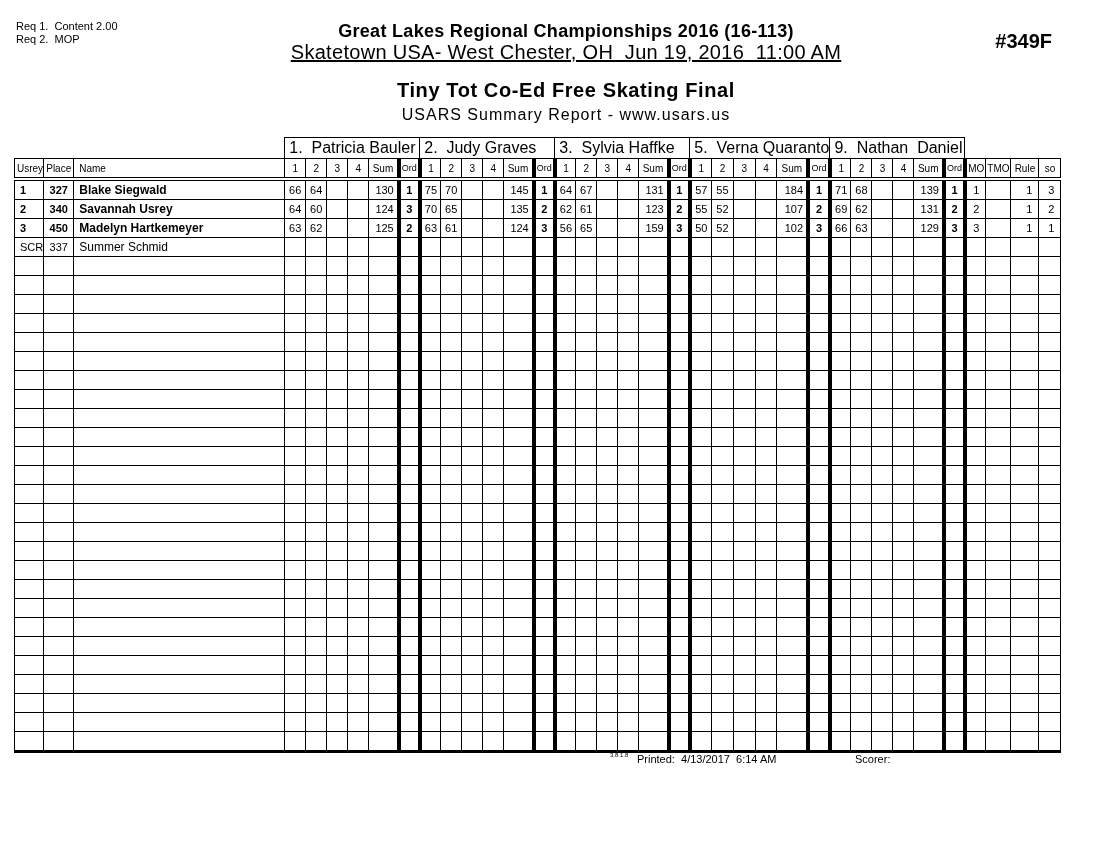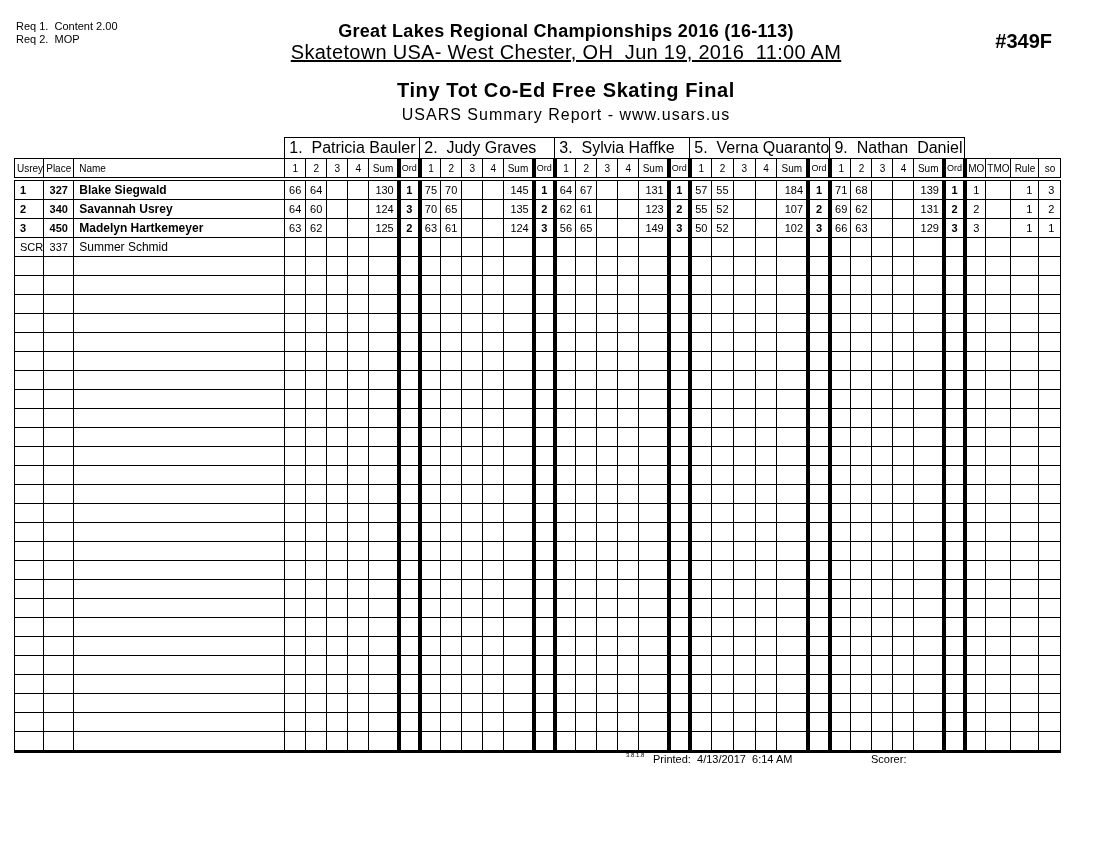--- a/index.html
+++ b/index.html
@@ -29,21 +29,21 @@
   td.place{text-align:left;padding-left:5px;}
   td.cont{text-align:center;}
   td.name{font-size:12px;text-align:left;padding-left:5px;}
   tr.bold td.place,tr.bold td.cont,tr.bold td.name{font-weight:bold;}
   td.score{text-align:center;}
   td.sum{text-align:right;padding-right:3px;}
   td.ord{border-left:4px solid #000;border-right:4px solid #000;text-align:center;font-weight:bold;}
   td.extra{text-align:right;padding-right:6px;}
   tr.last td{border-bottom:3px solid #000;}
 
-  .footer{position:absolute;left:16px;top:750px;width:880px;height:20px;font-size:11px;}
+  .footer{position:absolute;left:0;top:750px;width:880px;height:20px;font-size:11px;}
   .ver{position:absolute;left:610px;top:2px;font-size:6px;}
   .printed{position:absolute;left:637px;top:3px;white-space:pre;}
   .scorer{position:absolute;left:855px;top:3px;}
 </style>
 </head>
 <body>
 
 <div class="page">
 
   <div class="req">
@@ -240,21 +240,21 @@
           <td class="score">63</td>
           <td class="score">61</td>
           <td class="score"></td>
           <td class="score"></td>
           <td class="sum">124</td>
           <td class="ord">3</td>
           <td class="score">56</td>
           <td class="score">65</td>
           <td class="score"></td>
           <td class="score"></td>
-          <td class="sum">149</td>
+          <td class="sum">159</td>
           <td class="ord">3</td>
           <td class="score">50</td>
           <td class="score">52</td>
           <td class="score"></td>
           <td class="score"></td>
           <td class="sum">102</td>
           <td class="ord">3</td>
           <td class="score">66</td>
           <td class="score">63</td>
           <td class="score"></td>

